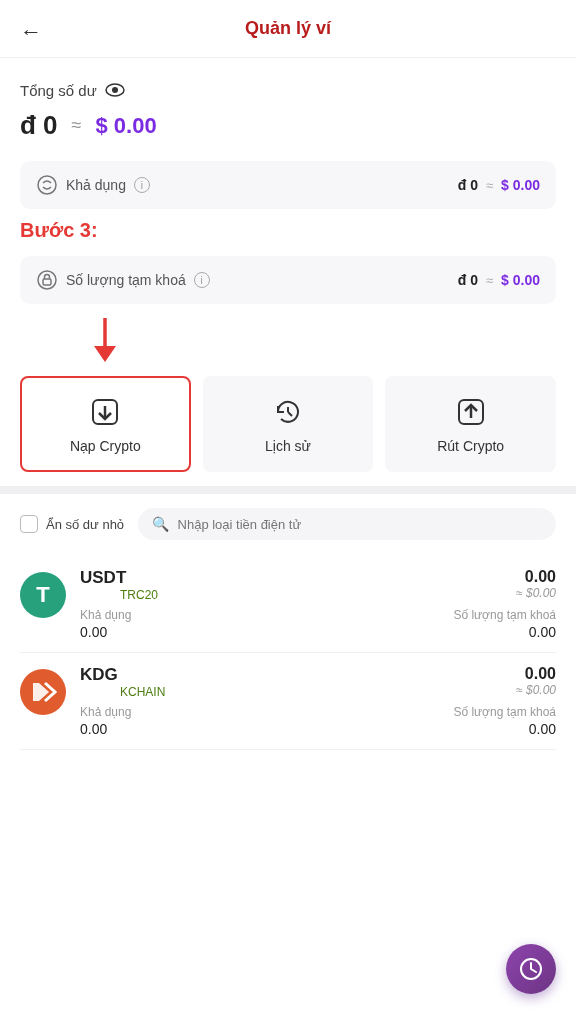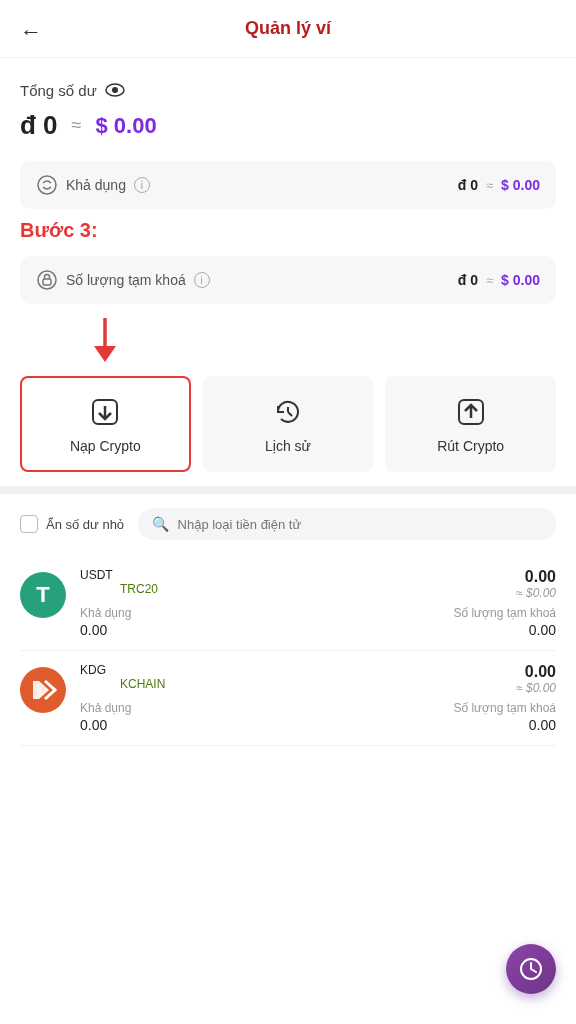--- a/index.html
+++ b/index.html
@@ -272,22 +272,22 @@
     .coin-info {
       flex: 1;
     }
     .coin-name-row {
       display: flex;
       justify-content: space-between;
       align-items: flex-start;
       margin-bottom: 2px;
     }
     .coin-name {
-      font-size: 12px;
-      font-weight: 400;
+      font-size: 17px;
+      font-weight: 700;
       color: #222;
     }
     .coin-balance {
       font-size: 16px;
       font-weight: 600;
       color: #222;
       text-align: right;
     }
     .coin-chain {
       font-size: 12px;

